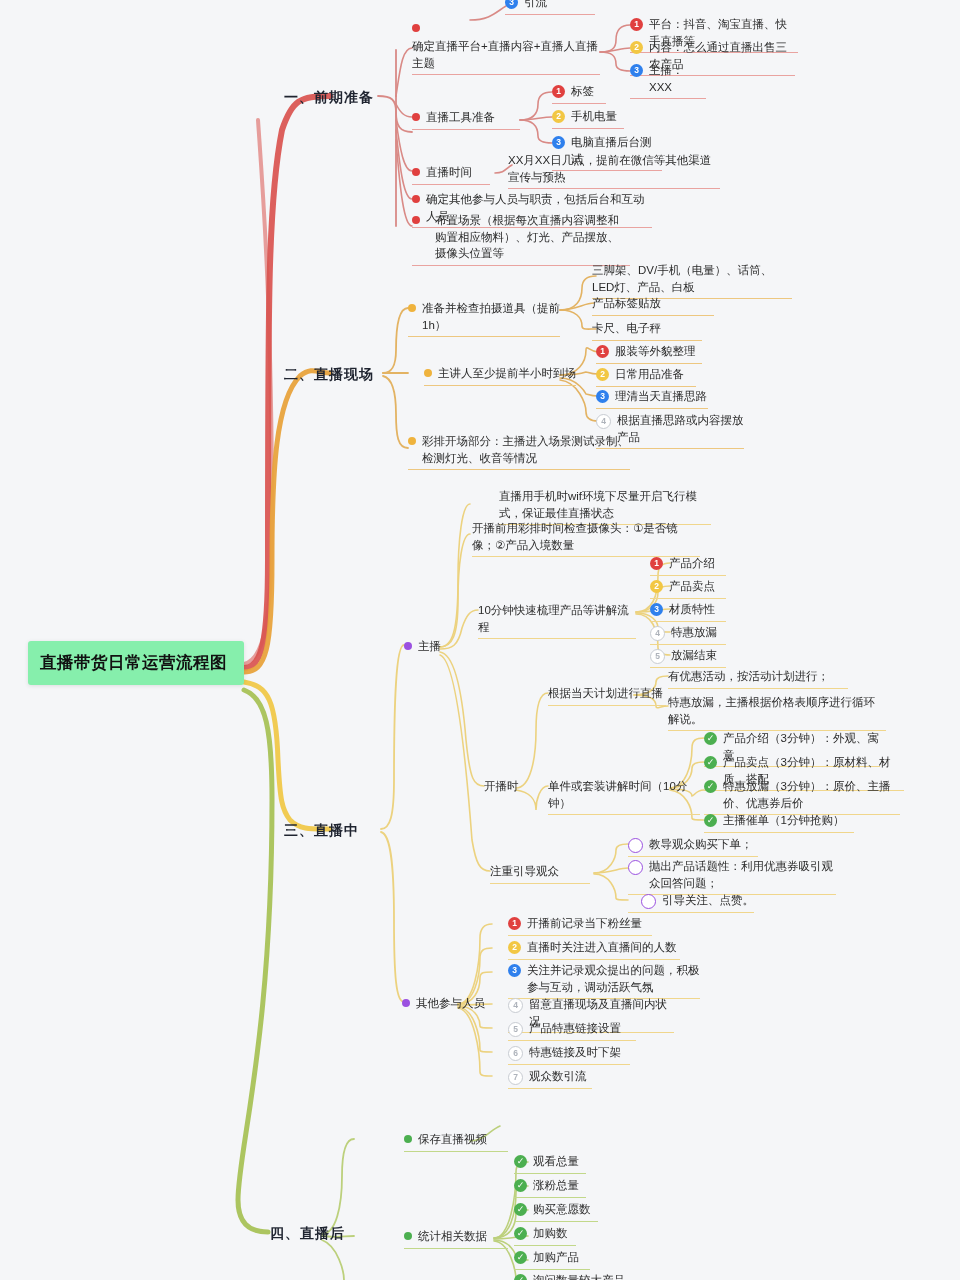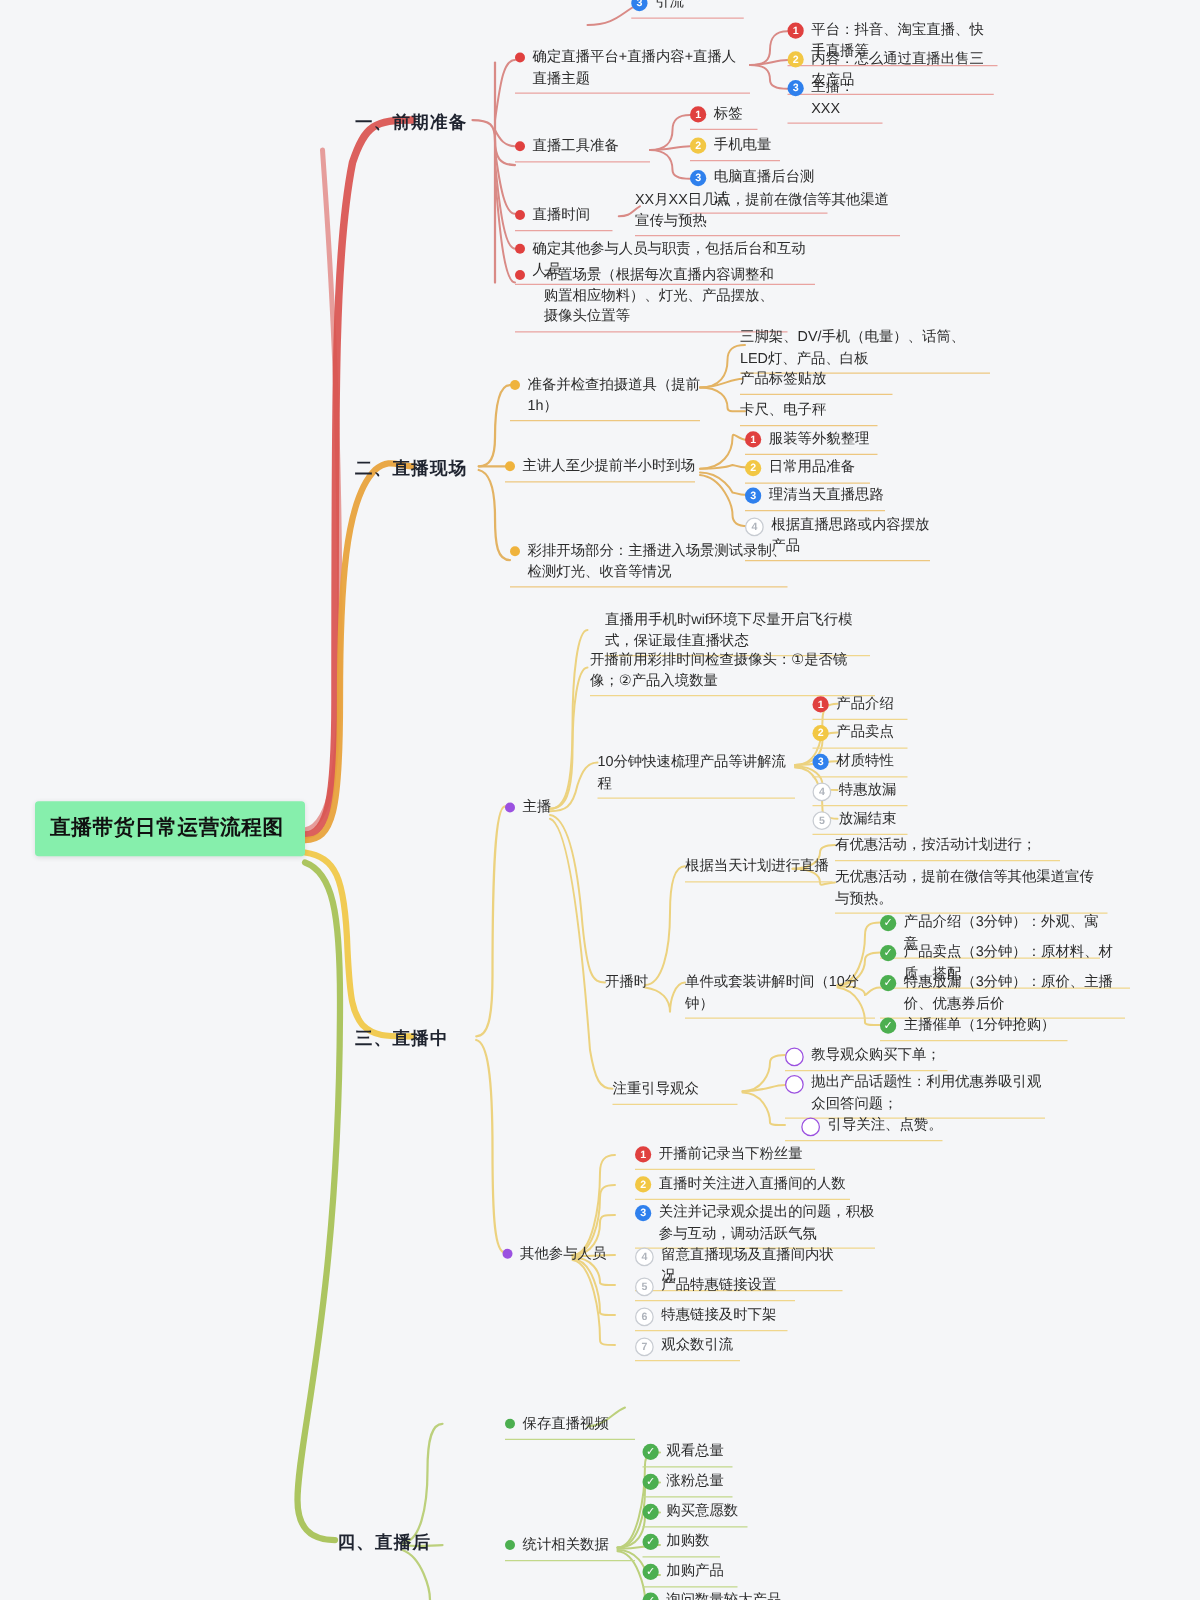--- a/index.html
+++ b/index.html
@@ -192,21 +192,21 @@
   <div class="sec" style="left:284px;top:89px;">一、前期准备</div>
   <div class="sec" style="left:284px;top:366px;">二、直播现场</div>
   <div class="sec" style="left:284px;top:822px;">三、直播中</div>
   <div class="sec" style="left:270px;top:1225px;">四、直播后</div>
 
   <div class="node b-red ul" style="left:505px;top:-6px;width:90px;">
     <span class="badge n3">3</span>
     <span class="txt">引流</span>
   </div>
 
-  <div class="node b-red ul" style="left:412px;top:38px;width:188px;">
+  <div class="node b-red ul" style="left:412px;top:20px;width:188px;flex-direction:column;">
     <span class="bullet red"></span>
     <span class="txt">确定直播平台+直播内容+直播人直播主题</span>
   </div>
   <div class="node b-red ul" style="left:630px;top:16px;width:168px;">
     <span class="badge n1">1</span>
     <span class="txt">平台：抖音、淘宝直播、快手直播等</span>
   </div>
   <div class="node b-red ul" style="left:630px;top:39px;width:165px;">
     <span class="badge n2">2</span>
     <span class="txt">内容：怎么通过直播出售三农产品</span>
@@ -258,21 +258,21 @@
   <div class="node b-orange ul" style="left:592px;top:262px;width:200px;">
     <span class="txt">三脚架、DV/手机（电量）、话筒、LED灯、产品、白板</span>
   </div>
   <div class="node b-orange ul" style="left:592px;top:295px;width:122px;">
     <span class="txt">产品标签贴放</span>
   </div>
   <div class="node b-orange ul" style="left:592px;top:320px;width:110px;">
     <span class="txt">卡尺、电子秤</span>
   </div>
 
-  <div class="node b-orange ul" style="left:404px;top:365px;width:152px;">
+  <div class="node b-orange ul" style="left:424px;top:365px;width:152px;">
     <span class="bullet orange"></span>
     <span class="txt">主讲人至少提前半小时到场</span>
   </div>
   <div class="node b-orange ul" style="left:596px;top:343px;width:106px;">
     <span class="badge n1">1</span>
     <span class="txt">服装等外貌整理</span>
   </div>
   <div class="node b-orange ul" style="left:596px;top:366px;width:100px;">
     <span class="badge n2">2</span>
     <span class="txt">日常用品准备</span>
@@ -288,21 +288,21 @@
 
   <div class="node b-orange ul" style="left:408px;top:433px;width:222px;">
     <span class="bullet orange"></span>
     <span class="txt">彩排开场部分：主播进入场景测试录制、检测灯光、收音等情况</span>
   </div>
 
   <div class="node b-yellow" style="left:404px;top:638px;width:60px;">
     <span class="bullet purple"></span>
     <span class="txt">主播</span>
   </div>
-  <div class="node b-yellow ul" style="left:484px;top:488px;width:212px;">
+  <div class="node b-yellow ul" style="left:499px;top:488px;width:212px;">
     <span class="txt">直播用手机时wif环境下尽量开启飞行模式，保证最佳直播状态</span>
   </div>
   <div class="node b-yellow ul" style="left:472px;top:520px;width:228px;">
     <span class="txt">开播前用彩排时间检查摄像头：①是否镜像；②产品入境数量</span>
   </div>
   <div class="node b-yellow ul" style="left:478px;top:602px;width:158px;">
     <span class="txt">10分钟快速梳理产品等讲解流程</span>
   </div>
 
   <div class="node b-yellow ul" style="left:650px;top:555px;width:76px;">
@@ -330,21 +330,21 @@
     <span class="txt">开播时</span>
   </div>
 
   <div class="node b-yellow ul" style="left:548px;top:685px;width:118px;">
     <span class="txt">根据当天计划进行直播</span>
   </div>
   <div class="node b-yellow ul" style="left:668px;top:668px;width:180px;">
     <span class="txt">有优惠活动，按活动计划进行；</span>
   </div>
   <div class="node b-yellow ul" style="left:668px;top:694px;width:218px;">
-    <span class="txt">无优惠活动，提前在微信等其他渠道宣传与预热。</span>
+    <span class="txt">特惠放漏，主播根据价格表顺序进行循环解说。</span>
   </div>
 
   <div class="node b-yellow ul" style="left:548px;top:778px;width:152px;">
     <span class="txt">单件或套装讲解时间（10分钟）</span>
   </div>
   <div class="node b-yellow ul" style="left:704px;top:730px;width:176px;">
     <span class="badge check">✓</span>
     <span class="txt">产品介绍（3分钟）：外观、寓意</span>
   </div>
   <div class="node b-yellow ul" style="left:704px;top:754px;width:200px;">

